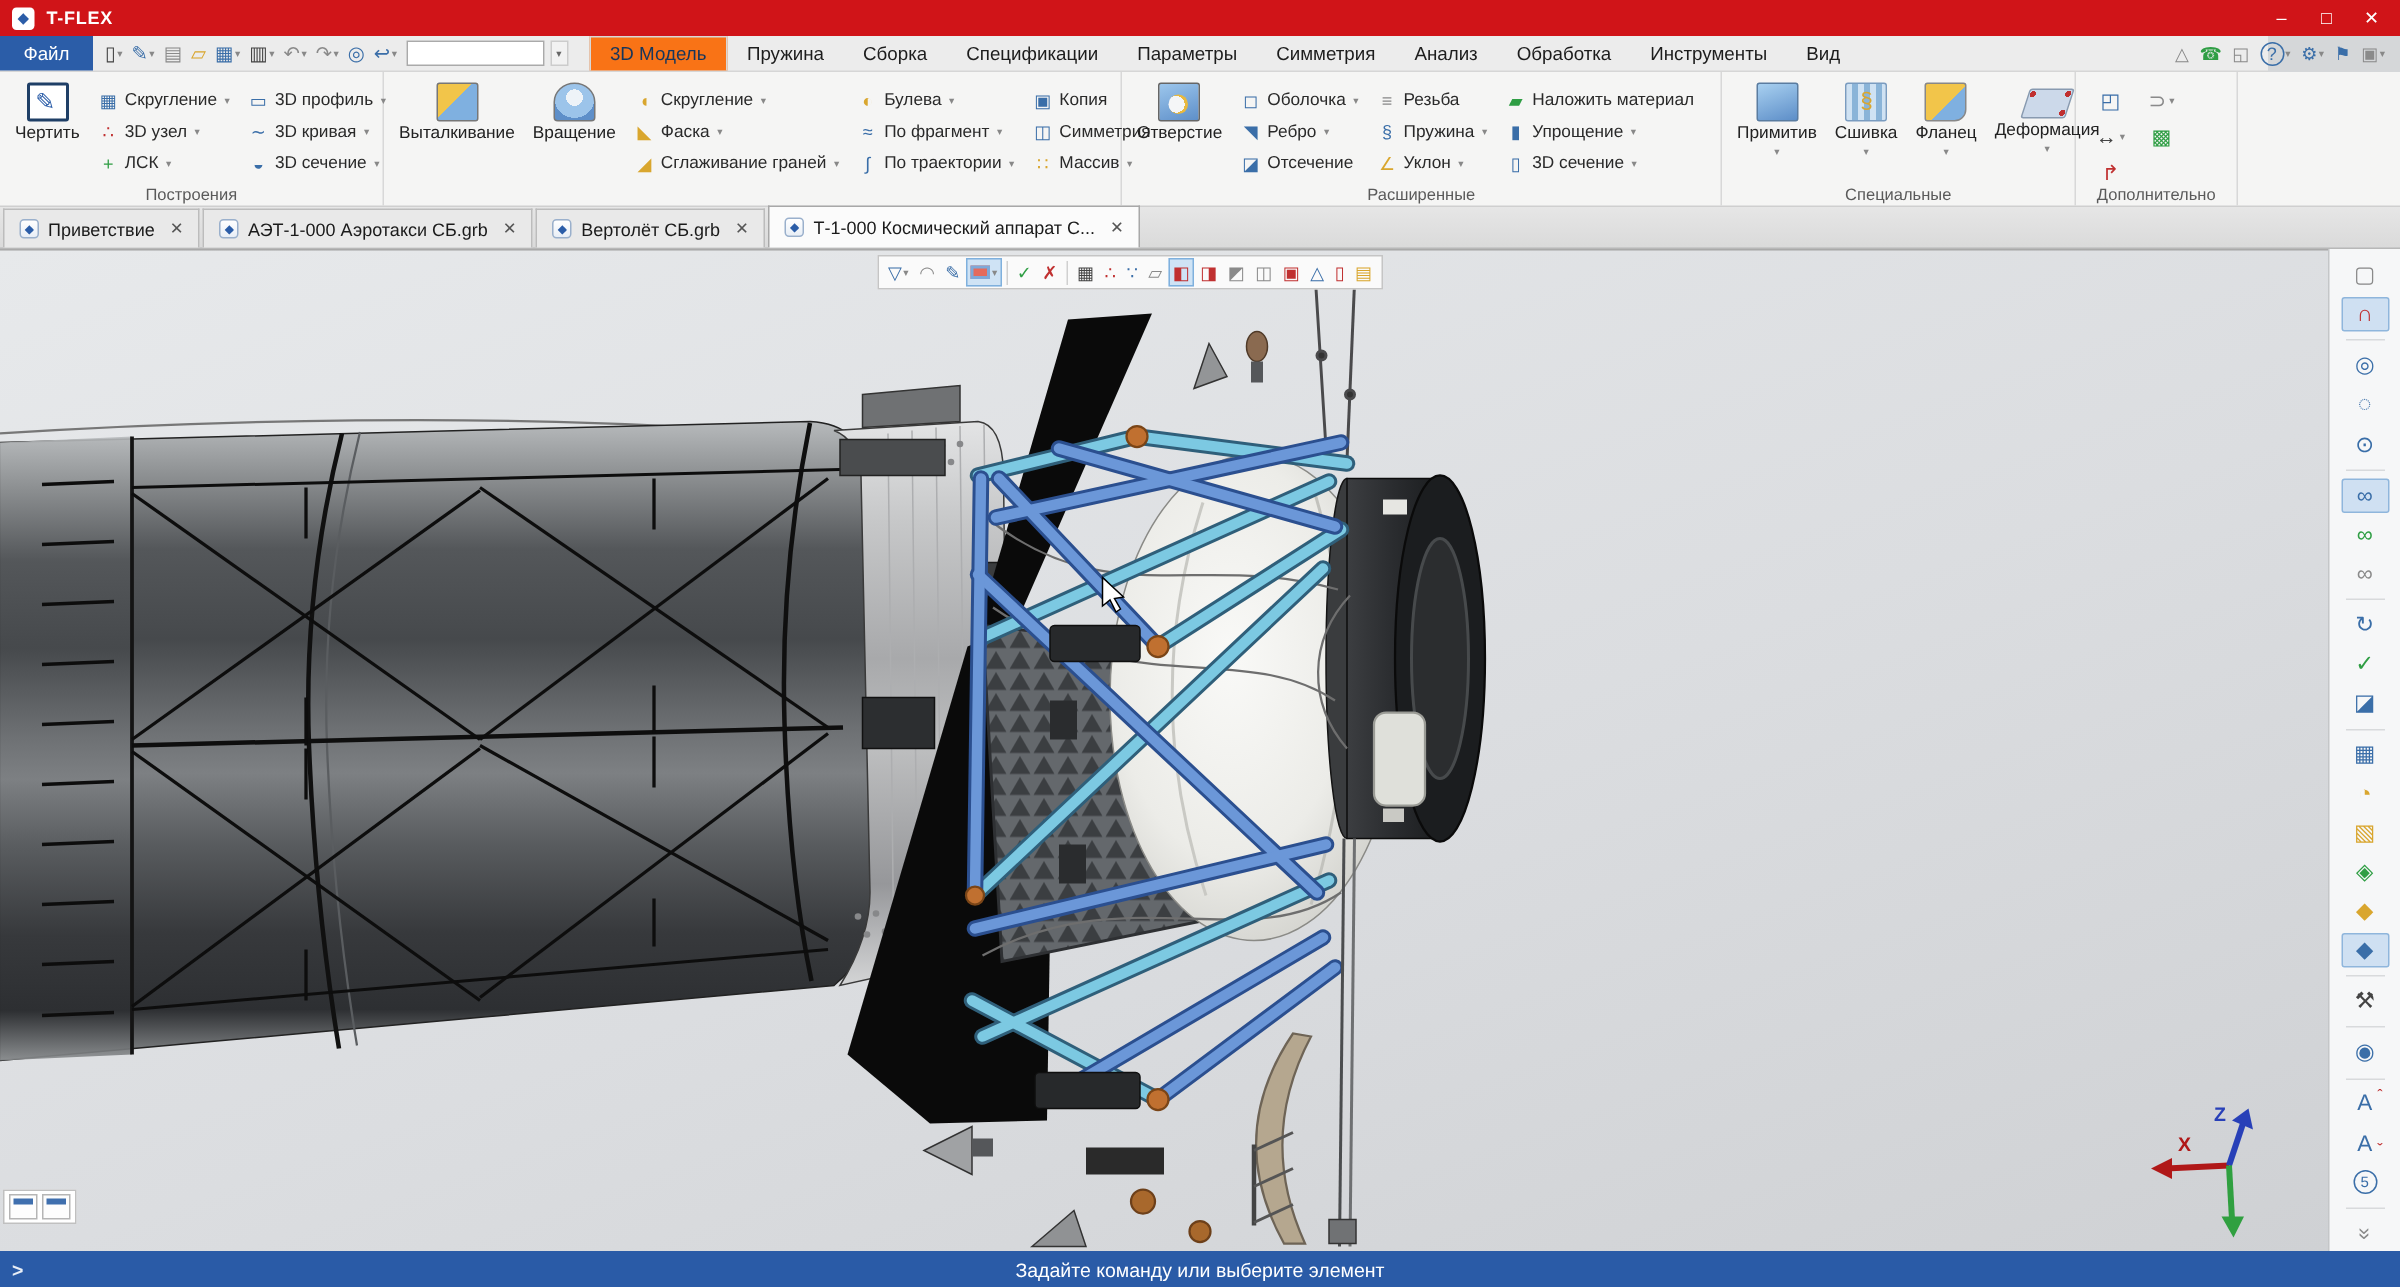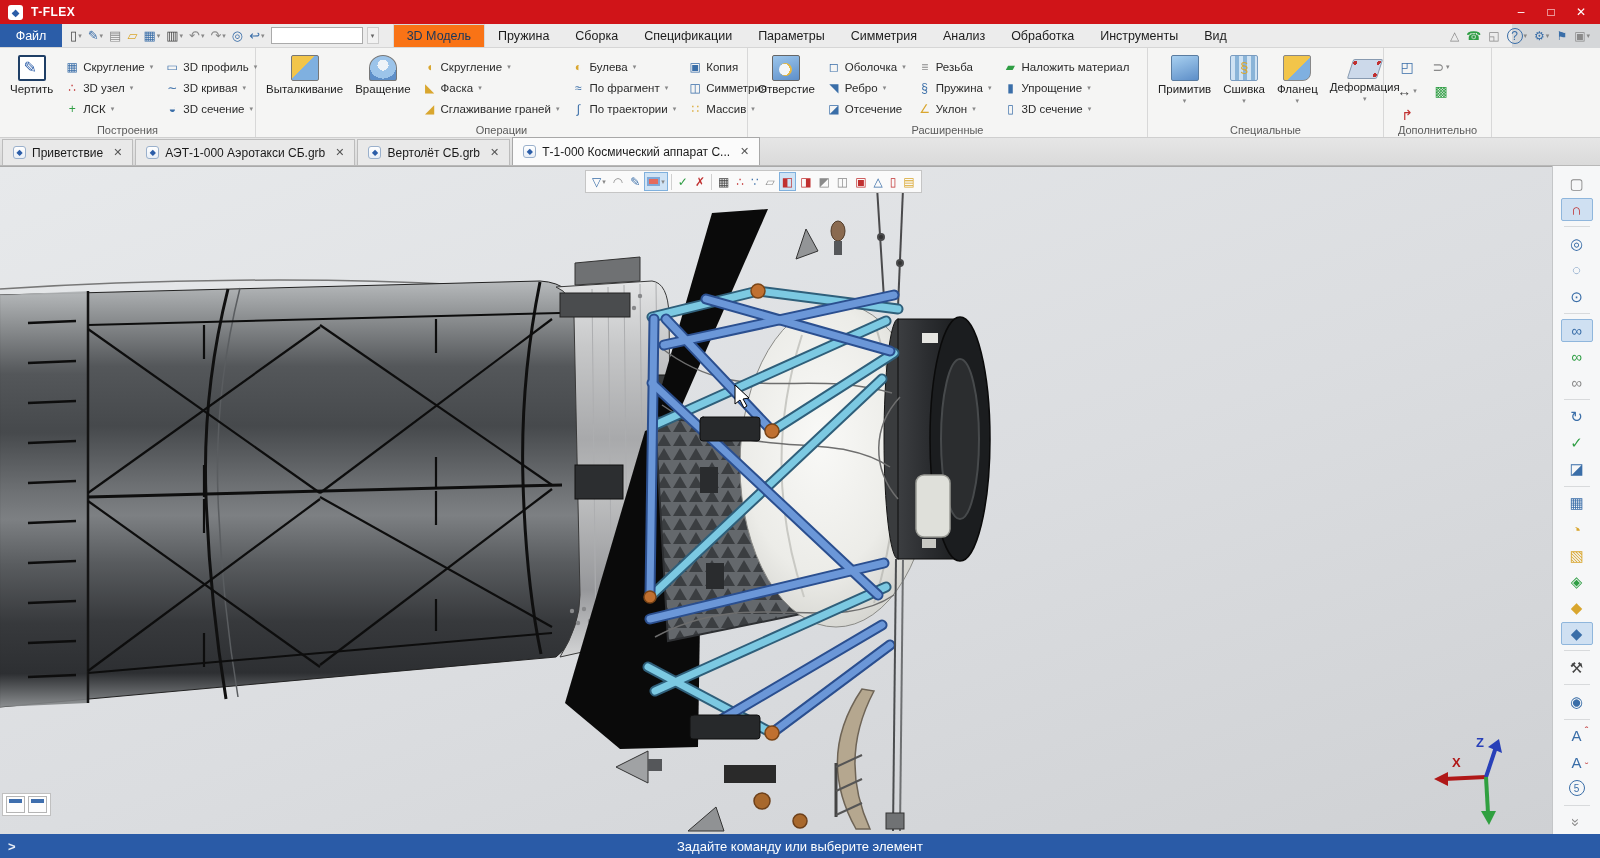--- a/index.html
+++ b/index.html
@@ -287,21 +287,20 @@
       <div class="ritem">
           <span class="ric c-blue">◫</span>
           <span class="rlbl">Симметрия</span>
         </div>
       <div class="ritem">
           <span class="ric c-yellow">∷</span>
           <span class="rlbl">Массив</span>
           <span class="dd">▾</span>
         </div>
     </div>
-    <div class="rgroup-title">Операции</div>
   </div>
 
   <div class="rgroup" style="width:400px">
     <div class="bigbtn">
       <span class="bi bi-hole"></span>
       <span class="lbl">Отверстие</span>
     </div>
     <div class="rcol">
       <div class="ritem">
           <span class="ric c-blue">◻</span>

